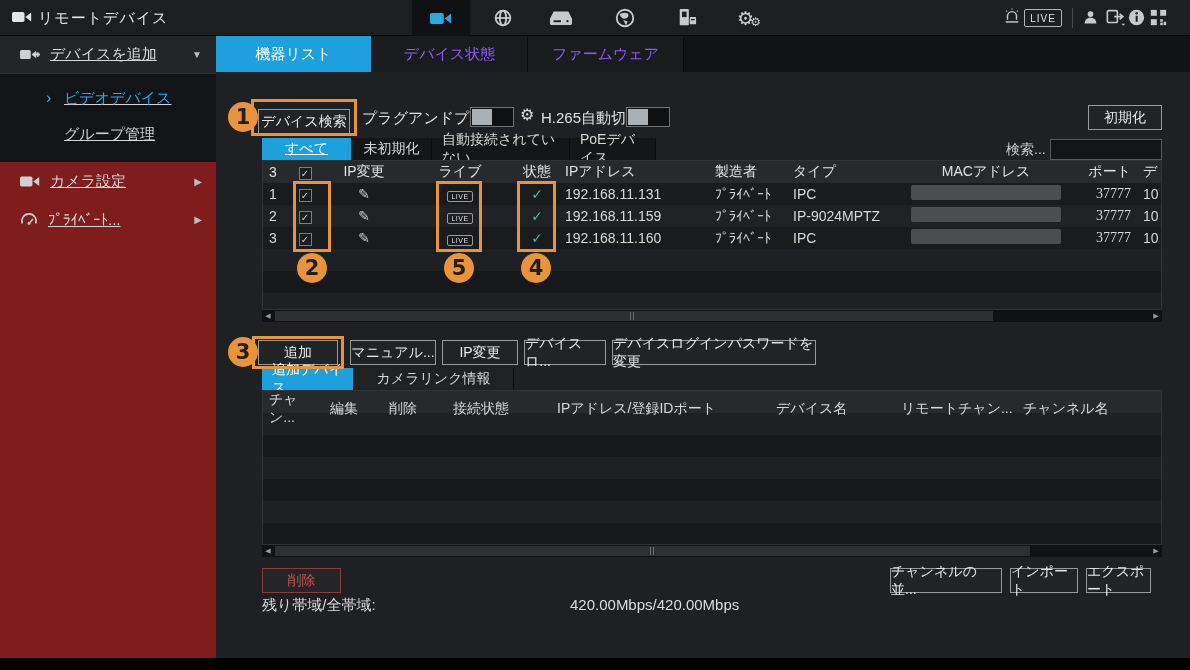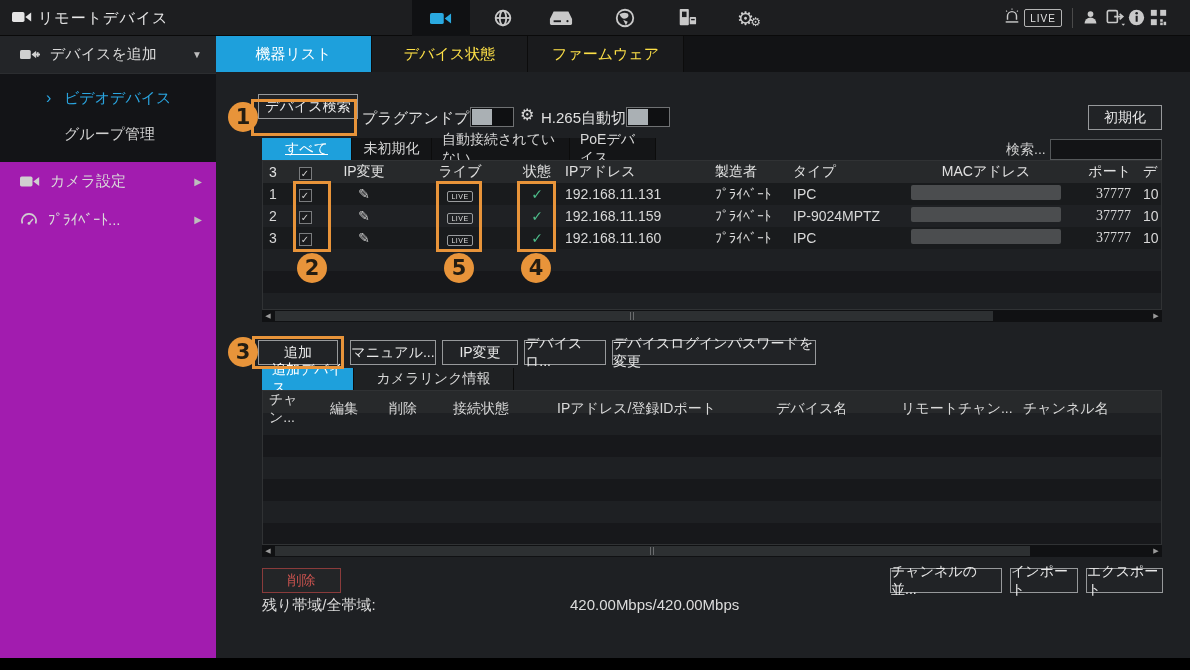--- a/index.html
+++ b/index.html
@@ -12,34 +12,34 @@
   .topbar { left:0; top:0; width:1190px; height:36px; background:#1d1e20; border-bottom:1px solid #0a0a0a; }
   .topbar-title { left:38px; top:9px; font-size:15px; color:#e8e8e8; letter-spacing:1px; }
   .nav-cell { top:0; width:58px; height:36px; display:flex; align-items:center; justify-content:center; }
   .nav-cell.active { background:#101113; }
   .icon { display:inline-flex; align-items:center; justify-content:center; color:#c9c9c9; }
   .icon svg { display:block; }
   .live-badge { left:1024px; top:9px; width:38px; height:18px; border:1px solid #b5b5b5; color:#e3e3e3; font-size:10px; display:flex; align-items:center; justify-content:center; letter-spacing:1px; border-radius:2px; }
   .top-divider { left:1072px; top:8px; width:1px; height:20px; background:#4a4a4a; }
 
   
-  .sidebar { left:0; top:36px; width:216px; height:622px; background:#a21caf; }
+  .sidebar { left:0; top:36px; width:216px; height:622px; background:#7f1d1d;text-decoration:underline; }
   .side-row { position:relative; height:38px; display:flex; align-items:center; padding-left:20px; color:#d9d9d9; font-size:15px; }
   .side-row .icon { margin-right:10px; }
   .side-arrow { position:absolute; right:14px; font-size:10px; color:#bdbdbd; }
   .side-group-head { border-bottom:1px solid #2b2d30; background:#232528; }
   .side-sub { background:#131417; padding:6px 0 10px 0; }
   .side-sub-item { height:36px; display:flex; align-items:center; padding-left:64px; font-size:15px; color:#d0d0d0; position:relative; }
   .side-sub-item.selected { color:#2aa5e0;align-items:center; }
   .side-sub-item.selected::before { content:"›"; position:absolute; left:46px; color:#2aa5e0; font-size:16px; }
 
   
   .main-bg { left:216px; top:36px; width:974px; height:622px; background:#1e2023; }
   .tabs-row { left:216px; top:36px; width:974px; height:36px; background:#121315; display:flex; }
-  .tab { width:156px; height:36px; display:flex; align-items:center; justify-content:center; font-size:15px; color:#fde047; background:#1a1b1d; border-right:1px solid #0c0c0c; }
+  .tab { width:156px; height:36px; display:flex; align-items:center; justify-content:center; font-size:15px; color:#8b5cf6; background:#1a1b1d; border-right:1px solid #0c0c0c; }
   .tab.active { background:#1ea0dc; color:#ffffff; }
 
   
   .btn { position:absolute; display:flex; align-items:center; justify-content:center; background:#212326; border:1px solid #97999b; color:#e8e8e8; font-size:14px; height:25px; }
 
   
   .toggle { position:absolute; width:44px; height:20px; background:#0f1012; border:1px solid #6f7173; }
   .toggle .knob { position:absolute; left:1px; top:1px; width:20px; height:16px; background:#aab0b4; }
 
   
@@ -242,21 +242,21 @@
         <span>機器リスト</span>
       </div>
     <div class="tab ptr">
         <span>デバイス状態</span>
       </div>
     <div class="tab ptr">
         <span>ファームウェア</span>
       </div>
   </div>
 
-  <div class="btn ptr" style="left:258px;top:94px;width:100px;">
+  <div class="btn ptr" style="left:258px;top:109px;width:92px;">
       <span>デバイス検索</span>
     </div>
   <span class="abs" style="left:362px;top:109px;font-size:15px;color:#e0e0e0;">プラグアンドプレイ</span>
   <div class="toggle ptr" style="left:470px;top:107px;">
       <span class="knob"></span>
     </div>
   <span class="abs icon" style="left:520px;top:105px;font-size:16px;color:#d8d8d8;">⚙</span>
   <span class="abs" style="left:541px;top:109px;font-size:15px;color:#e0e0e0;">H.265自動切換</span>
   <div class="toggle ptr" style="left:626px;top:107px;">
       <span class="knob"></span>
@@ -408,21 +408,21 @@
 
   <div class="btn del-btn ptr" style="left:262px;top:568px;width:79px;">
       <span>削除</span>
     </div>
   <div class="btn ptr" style="left:890px;top:568px;width:112px;">
       <span>チャンネルの並...</span>
     </div>
   <div class="btn ptr" style="left:1010px;top:568px;width:68px;">
       <span>インポート</span>
     </div>
-  <div class="btn ptr" style="left:1086px;top:568px;width:77px;">
+  <div class="btn ptr" style="left:1086px;top:568px;width:65px;">
       <span>エクスポート</span>
     </div>
 
   <span class="bw-label" style="left:262px;top:596px;">残り帯域/全帯域:</span>
   <span class="bw-label" style="left:570px;top:596px;">420.00Mbps/420.00Mbps</span>
 
   <div class="abs bottombar"></div>
 </div>
 
 </body></html>

